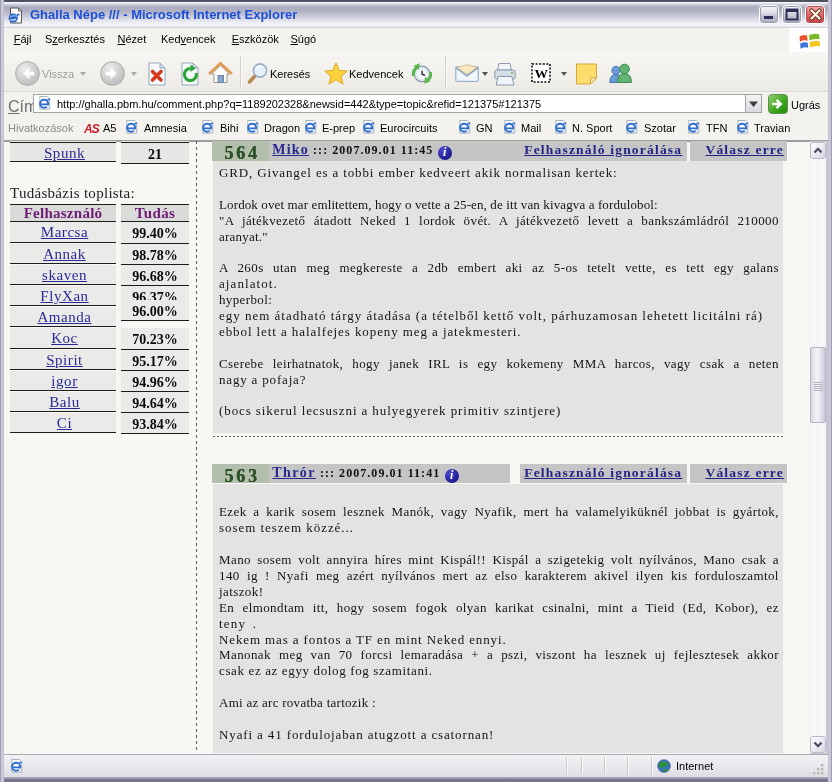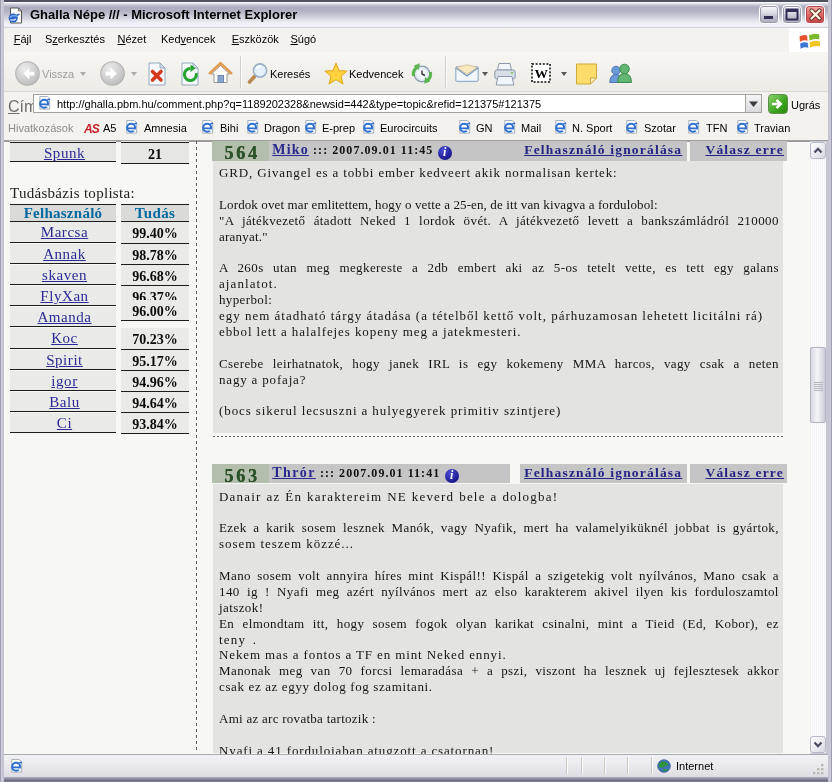--- a/index.html
+++ b/index.html
@@ -1,21 +1,21 @@
 <!DOCTYPE html>
 <html><head>
 <meta charset="utf-8">
 <style>
 html,body{margin:0;padding:0;}
 body{width:832px;height:782px;position:relative;overflow:hidden;background:#c6c5d3;
      font-family:"Liberation Sans",sans-serif;}
 .abs{position:absolute;}
 #titlebar{left:0;top:0;width:832px;height:28px;
   background:linear-gradient(180deg,#4e5160 0%,#7e8090 4%,#fdfdfe 8%,#d8d9e4 14%,#abacbe 25%,#b1b2c3 40%,#d0d1dd 62%,#ecedf3 80%,#f6f6fa 93%,#c9c9d6 100%);}
-#titletext{left:30px;top:7px;font-size:13px;font-weight:bold;color:#000000;}
+#titletext{left:30px;top:7px;font-size:13px;font-weight:bold;color:#1d4ed8;}
 .capbtn{top:5px;width:20px;height:19px;border-radius:4px;border:1px solid #fff;
   background:linear-gradient(180deg,#fbfbfd 0%,#dcdce6 40%,#c2c2d2 60%,#aeaec2 100%);
   box-shadow:inset 0 0 0 1px #9b9bae;box-sizing:border-box;}
 #closebtn{background:linear-gradient(180deg,#f4b8b4 0%,#e87a78 35%,#dd5a5e 65%,#cc4750 100%);
   box-shadow:inset 0 0 0 1px #b04a4a;}
 #menubar{left:4px;top:28px;width:824px;height:24px;background:#f3f2ee;border-bottom:1px solid #d9d8d3;}
 .menuitem{top:33px;font-size:11px;color:#000;}
 .menuitem u{text-decoration:underline;}
 #throbber{left:789px;top:28px;width:39px;height:24px;background:#fff;}
 #toolbar{left:4px;top:52px;width:824px;height:39px;background:linear-gradient(180deg,#f7f6f2,#ecebe6);border-bottom:1px solid #d9d8d3;}
@@ -41,21 +41,21 @@
 a.name{color:#28288f;font-weight:bold;text-decoration:underline;font-size:14px;letter-spacing:1.2px;}
 .tstamp{font-weight:bold;font-size:12px;letter-spacing:1.05px;color:#111;}
 .infoi{display:inline-block;width:14px;height:14px;border-radius:7px;background:radial-gradient(circle at 35% 30%,#4a4ad4,#1b1b92 70%,#12126e);color:#fff;
   font-size:12px;font-weight:bold;font-style:italic;text-align:center;line-height:13.5px;font-family:"Liberation Serif",serif;vertical-align:-2px;margin-left:1px;}
 a.sb{color:#2a2a96;text-decoration:underline;}
 .sbname{left:10px;width:106px;height:20.2px;background:#eaeae8;border-bottom:1px solid #1c1c1c;
   font-family:"Liberation Serif",serif;font-size:15px;letter-spacing:0.55px;text-align:center;line-height:20.8px;padding-left:3px;box-sizing:border-box;}
 .sbval{left:121px;width:68px;height:20.2px;background:#eaeae8;border-bottom:1px solid #1c1c1c;
   font-family:"Liberation Serif",serif;font-size:14px;font-weight:bold;text-align:center;line-height:23.5px;color:#0a0a0a;}
 .sbhead{background:#dadad8;border-top:1px solid #1c1c1c;border-bottom:1px solid #1c1c1c;
-  font-family:"Liberation Serif",serif;font-size:15px;font-weight:bold;color:#0369a1;text-align:center;line-height:16.3px;height:16.3px;}
+  font-family:"Liberation Serif",serif;font-size:15px;font-weight:bold;color:#701a75;text-align:center;line-height:16.3px;height:16.3px;}
 #scrolltrack{left:810px;top:142px;width:16px;height:611px;background:repeating-linear-gradient(90deg,#f2f2f4 0 1px,#fcfcfe 1px 2px);}
 .scrollbtn{left:810px;width:16px;height:17px;background:linear-gradient(135deg,#fdfdfe,#eaeaf1 55%,#d6d6e2);border:1px solid #b9b9c8;border-radius:3px;box-sizing:border-box;}
 #scrollthumb{left:810px;top:347px;width:16px;height:76px;background:linear-gradient(90deg,#d8d8e2,#f4f4f8 45%,#ccccda);border:1px solid #b3b3c4;border-radius:2px;box-sizing:border-box;}
 </style>
 </head>
 <body>
 
 <div class="abs" id="titlebar"></div>
 <div class="abs" style="left:0;top:0;width:832px;height:1.6px;background:#4e5160;"></div>
 <div class="abs" id="titletext">Ghalla Népe /// - Microsoft Internet Explorer</div>
@@ -363,21 +363,20 @@
 
 <div class="abs hnum" style="left:212px;top:463.7px;width:54px;height:19.8px;">563</div>
 <div class="abs hcell" style="left:269.3px;top:463.7px;width:241.2px;height:19.8px;line-height:17.5px;">
   <span style="margin-left:3px;"><a class="name" href="#" style="letter-spacing:1.4px;">Thrór</a><span class="tstamp"> ::: 2007.09.01 11:41</span></span>
   <span class="infoi">i</span>
 </div>
 <div class="abs hcell" style="left:520px;top:463.7px;width:166.5px;height:19.8px;line-height:17px;text-align:center;"><a class="nav" href="#">Felhasználó ignorálása</a></div>
 <div class="abs hcell" style="left:690px;top:463.7px;width:94px;height:19.8px;line-height:17px;text-align:right;padding-right:3px;"><a class="nav" href="#">Válasz erre</a></div>
 
 <div class="abs pbody" style="left:213px;top:483.5px;width:570px;height:269.5px;box-sizing:border-box;padding:5px 4.5px 0 6px;">
-<div class="pline" style="letter-spacing:1.20px;word-spacing:0.43px;">Danair az Én karaktereim NE keverd bele a dologba!</div>
 <div class="pline">&nbsp;</div>
 <div class="pline" style="letter-spacing:0.40px;word-spacing:3.12px;">Ezek a karik sosem lesznek Manók, vagy Nyafik, mert ha valamelyiküknél jobbat is gyártok,</div>
 <div class="pline" style="letter-spacing:0.94px;word-spacing:0.00px;">sosem teszem közzé...</div>
 <div class="pline">&nbsp;</div>
 <div class="pline" style="letter-spacing:0.40px;word-spacing:2.76px;">Mano sosem volt annyira híres mint Kispál!! Kispál a szigetekig volt nyílvános, Mano csak a</div>
 <div class="pline" style="letter-spacing:0.40px;word-spacing:3.59px;">140 ig ! Nyafi meg azért nyílvános mert az elso karakterem akivel ilyen kis forduloszamtol</div>
 <div class="pline" style="letter-spacing:0.41px;word-spacing:0.00px;">jatszok!</div>
 <div class="pline" style="letter-spacing:0.40px;word-spacing:4.60px;">En elmondtam itt, hogy sosem fogok olyan karikat csinalni, mint a Tieid (Ed, Kobor), ez</div>
 <div class="pline" style="letter-spacing:1.20px;word-spacing:2.11px;">teny .</div>
 <div class="pline" style="letter-spacing:0.88px;word-spacing:0.00px;">Nekem mas a fontos a TF en mint Neked ennyi.</div>

